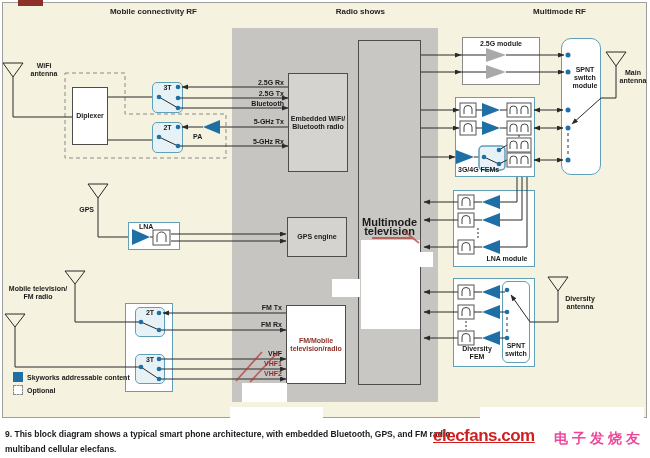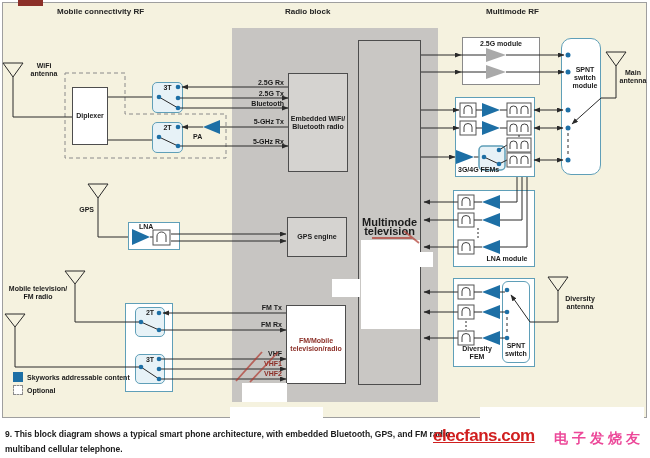--- a/index.html
+++ b/index.html
@@ -1,20 +1,20 @@
 <!DOCTYPE html>
 <html><head>
 <meta charset="utf-8">
 <style>
   html,body{margin:0;padding:0;background:#fff;}
   #stage{position:relative;width:650px;height:458px;background:#fff;overflow:hidden;
          font-family:"Liberation Sans",sans-serif;}
   .abs{position:absolute;}
   .lbl{position:absolute;font:bold 7px/8px "Liberation Sans",sans-serif;color:#1b1b1b;}
-  .hdr{position:absolute;font:bold 8px/9px "Liberation Sans",sans-serif;color:#242424;text-align:left;}
+  .hdr{position:absolute;font:bold 8px/9px "Liberation Sans",sans-serif;color:#242424;text-align:right;}
   .box{position:absolute;box-sizing:border-box;border:1px solid #4d4d4d;}
   .graybox{background:#d5d3d0;}
   .whitebox{background:#ffffff;}
   .bluebox{position:absolute;box-sizing:border-box;border:1.5px solid #5f9fb8;background:#ffffff;}
   .swbox{position:absolute;box-sizing:border-box;border:1.5px solid #5f9fb8;border-radius:5px;background:#e7f2f7;}
   .swlbl{width:100%;text-align:center;font:bold 7px/8px "Liberation Sans",sans-serif;color:#1b1b1b;margin-top:1px;}
   .sig{position:absolute;font:bold 7px/8px "Liberation Sans",sans-serif;color:#1b1b1b;text-align:right;width:74px;}
   .cc{display:flex;align-items:center;justify-content:center;text-align:center;}
   .patch{position:absolute;background:#ffffff;}
   svg{position:absolute;left:0;top:0;pointer-events:none;}
@@ -22,21 +22,21 @@
 </head>
 <body>
 
 <div id="stage">
 
   <div class="abs" style="left:2px;top:2px;width:645px;height:416px;background:#f5f2df;border:1px solid #9f9f9f;box-sizing:border-box;"></div>
   <div class="abs" style="left:232px;top:28px;width:206px;height:374px;background:#c7c5c2;"></div>
   <div class="abs" style="left:18px;top:0;width:25px;height:6px;background:#8c3028;"></div>
 
   <div class="hdr" style="left:57px;top:7px;width:140px;">Mobile connectivity RF</div>
-  <div class="hdr" style="left:285px;top:7px;width:100px;">Radio block</div>
+  <div class="hdr" style="left:285px;top:7px;width:100px;">Radio shows</div>
   <div class="hdr" style="left:486px;top:7px;width:100px;">Multimode RF</div>
 
   <div class="box whitebox cc" style="left:72px;top:87px;width:36px;height:58px;">
     <span class="lbl" style="position:static;">Diplexer</span>
   </div>
   <div class="box graybox" style="left:288px;top:73px;width:60px;height:99px;"></div>
   <div class="box graybox" style="left:287px;top:217px;width:60px;height:40px;"></div>
   <div class="box whitebox" style="left:286px;top:305px;width:60px;height:79px;"></div>
   <div class="box" style="left:358px;top:40px;width:63px;height:345px;background:#c9c7c4;"></div>
   <div class="box whitebox" style="left:462px;top:37px;width:78px;height:48px;border-color:#8a8a8a;"></div>
@@ -325,18 +325,18 @@
   <svg width="650" height="458" viewBox="0 0 650 458">
     <g stroke="#b03a30" stroke-width="1.8" fill="none" opacity="0.7">
       <path d="M372,238 H412"></path>
       <path d="M404,231 L419,243"></path>
       <path d="M236,381 L262,352"></path>
       <path d="M250,382 L278,352"></path>
     </g>
   </svg>
 
   <div class="abs" style="left:5px;top:429px;width:640px;font:600 8.5px/11px 'Liberation Sans',sans-serif;color:#1a1a1a;white-space:nowrap;">9. This block diagram shows a typical smart phone architecture, with embedded Bluetooth, GPS, and FM radio</div>
-  <div class="abs" style="left:5px;top:444px;width:400px;font:600 8.5px/11px 'Liberation Sans',sans-serif;color:#1a1a1a;">multiband cellular telephone.</div>
+  <div class="abs" style="left:5px;top:444px;width:400px;font:600 8.5px/11px 'Liberation Sans',sans-serif;color:#1a1a1a;">multiband cellular elecfans.</div>
 
   <div class="abs" style="left:433px;top:426px;font:bold 17px/20px 'Liberation Sans',sans-serif;color:#d01f1f;letter-spacing:-0.5px;text-decoration:underline;">elecfans.com</div>
   <div class="abs" style="left:554px;top:430px;font:bold 14px/16px 'DejaVu Sans',sans-serif;color:#ec4899;letter-spacing:4px;">电子发烧友</div>
 
 </div>
 
 </body></html>

